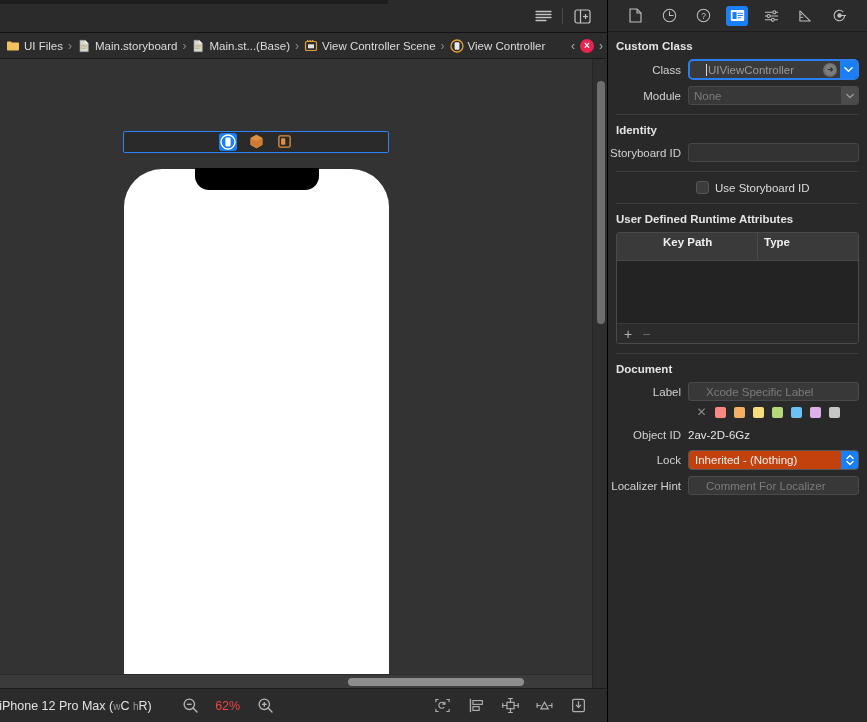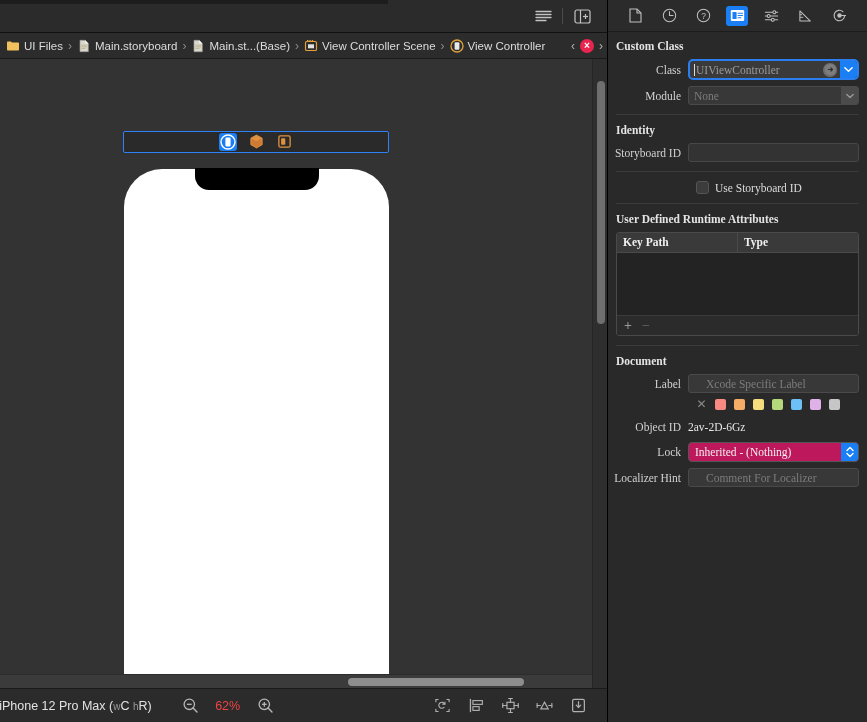--- a/index.html
+++ b/index.html
@@ -142,21 +142,21 @@
     border-bottom: 1px solid #1c1c1c;
     display: flex; align-items: center; justify-content: space-around;
     padding: 0 10px;
   }
   .insp-tab {
     width: 22px; height: 20px; display: flex; align-items: center; justify-content: center;
     border-radius: 3px; cursor: default;
   }
   .insp-tab.active { background: #1a7ef5; }
 
-  .insp-body { flex: 1; overflow: hidden; padding-top: 8px; font-family: Liberation Serif, serif; }
+  .insp-body { flex: 1; overflow: hidden; padding-top: 8px; }
 
   .sec-title {
     font-size: 11.5px; font-weight: bold; color: #e4e4e4;
     padding: 0 0 7px 8px;
   }
   .row {
     display: flex; align-items: center;
     padding: 0 8px 0 0; margin-bottom: 6px;
     min-height: 19px;
   }
@@ -175,21 +175,21 @@
 
   
   .combo-focus {
     flex: 1; display: flex; align-items: center;
     height: 21px;
     border: 2px solid #2b7ef0; border-radius: 5px;
     background: #3a3a3a; overflow: hidden;
   }
   .combo-focus .cf-input {
     flex: 1; display: flex; align-items: center; gap: 0;
-    font-size: 11.5px; color: #9a9a9a; padding-left: 4px;
+    font-size: 11.5px; color: #9a9a9a; padding-left: 16px;
     position: relative;
   }
   .caret {
     display: inline-block; width: 1px; height: 12px;
     background: #dcdcdc; margin-right: 1px;
   }
   .cf-clear {
     width: 14px; height: 14px; border-radius: 50%;
     background: #6f6f6f; color: #2e2e2e;
     display: flex; align-items: center; justify-content: center;
@@ -224,21 +224,21 @@
   .check-label { font-size: 11.5px; color: #9c9c9c; }
   .check-label.bright { color: #dcdcdc; }
 
   .divider { height: 1px; background: #3b3b3b; margin: 9px 8px 9px 8px; }
 
   
   .udra-box {
     margin: 0 8px; border: 1px solid #4a4a4a; border-radius: 3px;
     background: #232323; overflow: hidden;
   }
-  .udra-head { display: flex; height: 20px; background: #3a3a3a; border-bottom: 1px solid #4a4a4a; }
+  .udra-head { display: flex; height: 28px; background: #3a3a3a; border-bottom: 1px solid #4a4a4a; padding-left: 40px; }
   .udra-col {
     font-size: 11.5px; color: #f0f0f0; font-weight: bold;
     padding: 3px 0 0 6px; flex: 1;
   }
   .udra-col + .udra-col { border-left: 1px solid #4a4a4a; }
   .udra-body { height: 62px; background: #232323; }
   .udra-foot {
     height: 20px; display: flex; align-items: center; gap: 10px;
     padding-left: 7px; border-top: 1px solid #3a3a3a; background: #2b2b2b;
   }
@@ -252,21 +252,21 @@
   }
   .swatch { width: 11px; height: 11px; border-radius: 2px; cursor: default; }
   .swatch-none {
     width: 11px; height: 11px; position: relative; cursor: default;
     color: #8a8a8a; font-size: 12px; line-height: 11px; text-align: center;
   }
   .static-val { font-size: 11.5px; color: #e6e6e6; }
 
   .popup {
     flex: 1; display: flex; align-items: center;
-    height: 20px; background: #be185d; border: 1px solid #555;
+    height: 20px; background: #c2410c; border: 1px solid #555;
     border-radius: 4px; overflow: hidden;
   }
   .popup-text { flex: 1; font-size: 11.5px; color: #f0f0f0; padding-left: 6px; }
   .popup-arrows {
     width: 17px; height: 100%; background: #1a7ef5;
     display: flex; flex-direction: column; align-items: center; justify-content: center;
     gap: 1px; flex: 0 0 auto; color: #fff; font-size: 7px; line-height: 6px;
   }
   .insp-fill { flex: 1; background: #292929; }
   svg { display: block; }

